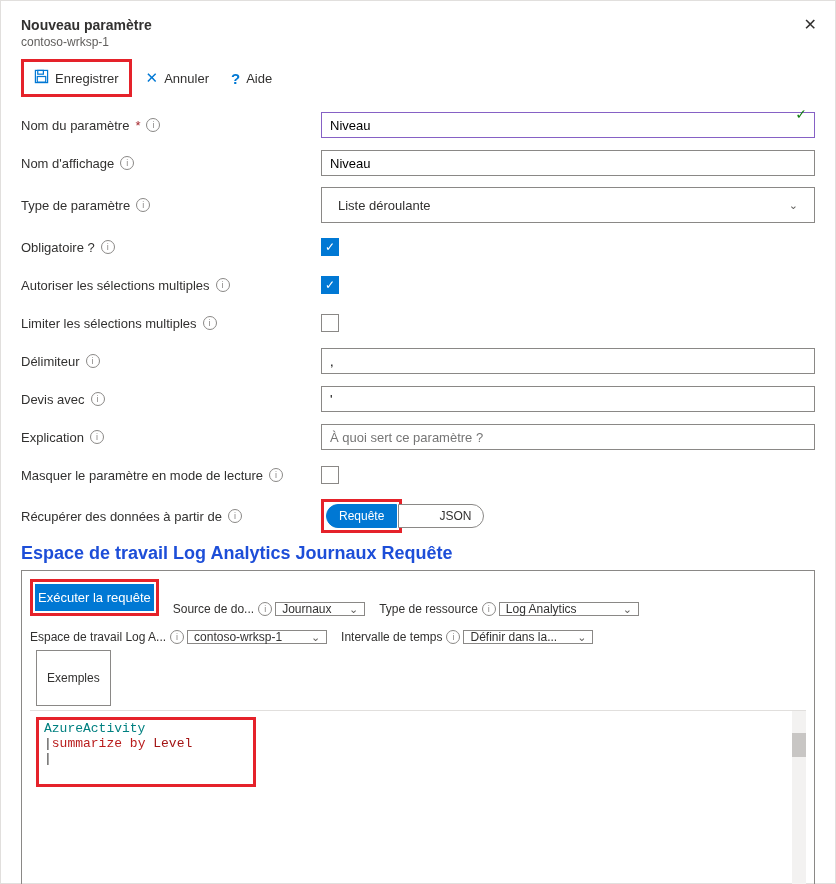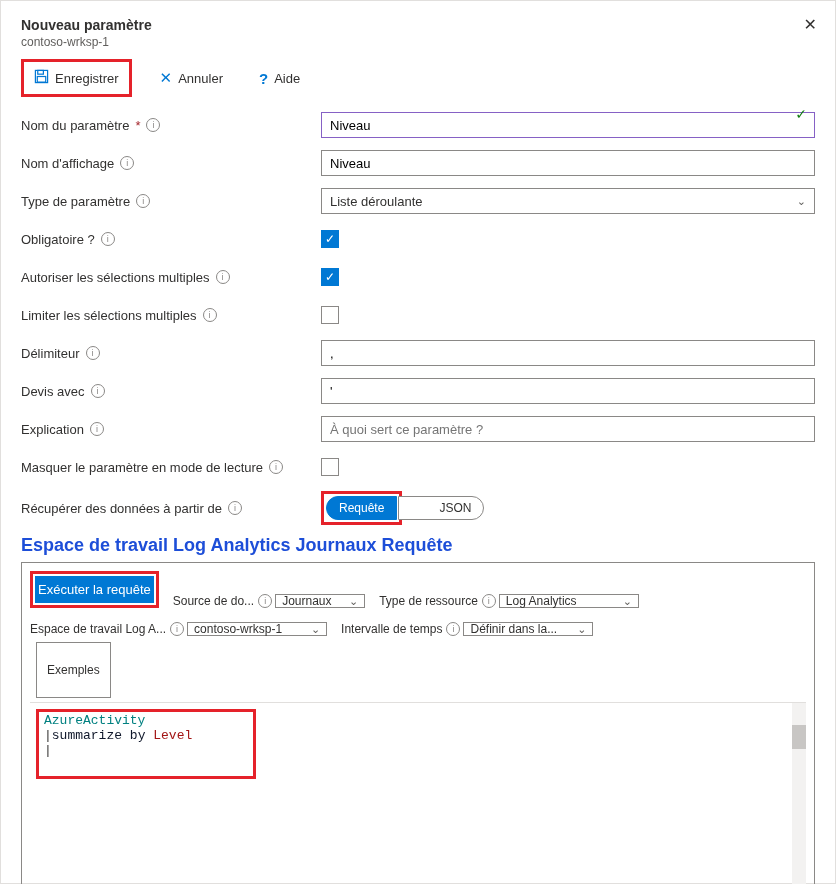--- a/index.html
+++ b/index.html
@@ -1,52 +1,52 @@
 <!DOCTYPE html>
 <html><head>
 <meta charset="utf-8">
 <style>
   * { box-sizing: border-box; }
   html, body { margin:0; padding:0; font-family: "Segoe UI", -apple-system, sans-serif; font-size:13px; color:#323130; background:#fff; }
   .panel { width:836px; height:884px; padding:16px 20px; position:relative; border:1px solid #e1dfdd; }
   .close-x { position:absolute; top:14px; right:18px; font-size:16px; color:#323130; cursor:pointer; }
   .title { font-size:14px; font-weight:600; margin:0 0 2px 0; }
   .subtitle { font-size:12px; color:#605e5c; margin-bottom:10px; }
-  .toolbar { display:flex; align-items:center; gap:20px; margin-bottom:14px; }
+  .toolbar { display:flex; align-items:center; gap:6px; margin-bottom:14px; }
   .tb-btn { display:flex; align-items:center; gap:6px; padding:5px 8px; cursor:pointer; font-size:13px; }
   .hl-red { border:3px solid #e5222a; }
   .hl-red-tight { border:3px solid #e5222a; padding:2px; }
   .form-row { display:flex; align-items:center; margin-bottom:10px; min-height:28px; }
   .form-label { width:300px; display:flex; align-items:center; gap:6px; font-size:13px; }
   .req-star { color:#a4262c; }
   .info-ic { width:14px; height:14px; border:1px solid #8a8886; border-radius:50%; display:inline-flex; align-items:center; justify-content:center; font-size:9px; color:#8a8886; }
   .text-input { flex:1; height:26px; border:1px solid #8a8886; padding:0 8px; font-size:13px; outline:none; }
   .text-input.valid { border:1px solid #8661c5; }
   .valid-check { color:#107c10; position:absolute; right:28px; margin-top:-22px; font-size:14px; }
-  .select-box { flex:1; height:26px; border:1px solid #8a8886; padding:0 8px; display:flex; align-items:center; justify-content:space-between; cursor:pointer; }
+  .select-box { flex:1; height:36px; border:1px solid #8a8886; padding:0 16px; display:flex; align-items:center; justify-content:space-between; cursor:pointer; }
   .chev { font-size:11px; color:#605e5c; }
   .checkbox { width:18px; height:18px; border:1px solid #8a8886; display:inline-flex; align-items:center; justify-content:center; cursor:pointer; }
   .checkbox.checked { background:#0078d4; border-color:#0078d4; color:#fff; font-size:12px; }
   .pill-group { display:inline-flex; border-radius:14px; }
   .pill { height:24px; padding:0 12px; display:inline-flex; align-items:center; font-size:12px; cursor:pointer; border:1px solid #8a8886; background:#fff; }
   .pill.left { border-radius:12px 0 0 12px; }
   .pill.right { border-radius:0 12px 12px 0; margin-left:-1px;padding-left:40px; }
   .pill.active { background:#0078d4; color:#fff; border-color:#0078d4; }
   .section-h { font-size:18px; font-weight:700; color:#1d4ed8; margin:8px 0 6px 0; }
   .query-box { border:1px solid #8a8886; padding:8px; }
   .q-controls { display:flex; align-items:flex-end; gap:14px; flex-wrap:wrap; margin-bottom:6px; }
   .q-col { display:flex; flex-direction:row; gap:3px; }
   .q-lbl { font-size:12px; display:flex; align-items:center; gap:4px; white-space:nowrap; }
   .run-btn { background:#0078d4; color:#fff; border:1px solid #0078d4; padding:5px 2px; font-size:13px; cursor:pointer; }
   .mini-select { height:14px; border:1px solid #8a8886; padding:0 6px; display:flex; align-items:center; gap:6px; justify-content:space-between; cursor:pointer; font-size:12px; min-width:90px; }
   .examples-btn { border:1px solid #8a8886; padding:20px 10px; font-size:12px; cursor:pointer; display:inline-block; margin-left:6px;}
   .code-area { width:100%; height:200px; border-top:1px solid #e1dfdd; border-bottom:1px solid #e1dfdd; margin-top:4px; position:relative; }
   .code-hl { position:absolute; top:6px; left:6px; width:220px; height:70px; }
   .code-text { font-family: Consolas, "Courier New", monospace; font-size:13px; padding:10px 14px; white-space:pre; }
-  .kw-blue { color:#0f172a; } .kw-teal { color:#008080; } .kw-red { color:#a31515; }
+  .kw-blue { color:#b91c1c; } .kw-teal { color:#008080; } .kw-red { color:#a31515; }
   .code-scroll { position:absolute; right:0; top:0; width:14px; height:100%; background:#f3f2f1; }
   .code-thumb { width:100%; height:24px; background:#c8c6c4; position:absolute; top:22px; }
   .results { margin-top:4px; position:relative; }
   .results-hl { position:absolute; left:-3px; top:-3px; width:210px; height:100px; border:3px solid #e5222a; pointer-events:none; }
   .res-header { border-bottom:1px solid #e1dfdd; padding:8px 0 8px 6px; font-size:13px; display:flex; align-items:center;}
   .res-sort { margin-left:320px; font-size:13px; color:#605e5c; }
   .ic { display:inline-block; }
   .save-ic svg { width:15px; height:15px; }
   .x-ic { color:#0078d4; font-size:15px; }
   .q-ic { color:#0078d4; font-size:15px; font-weight:600; }

